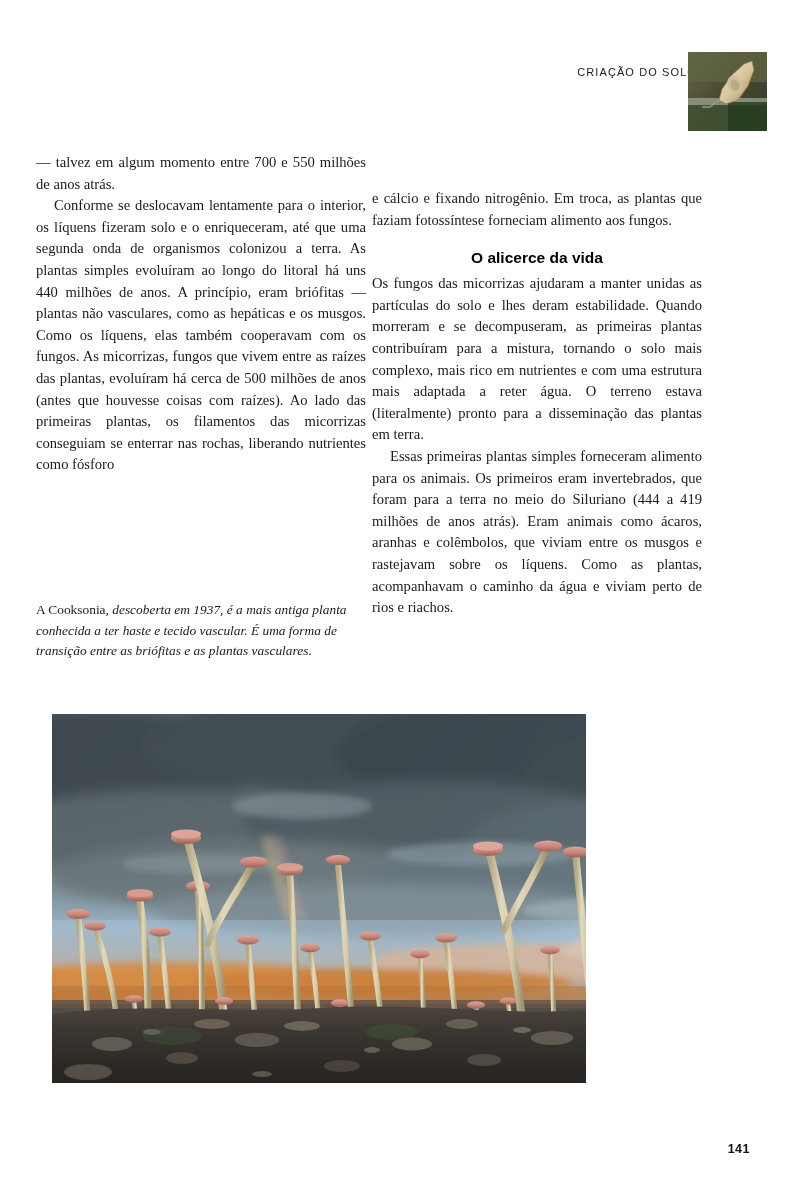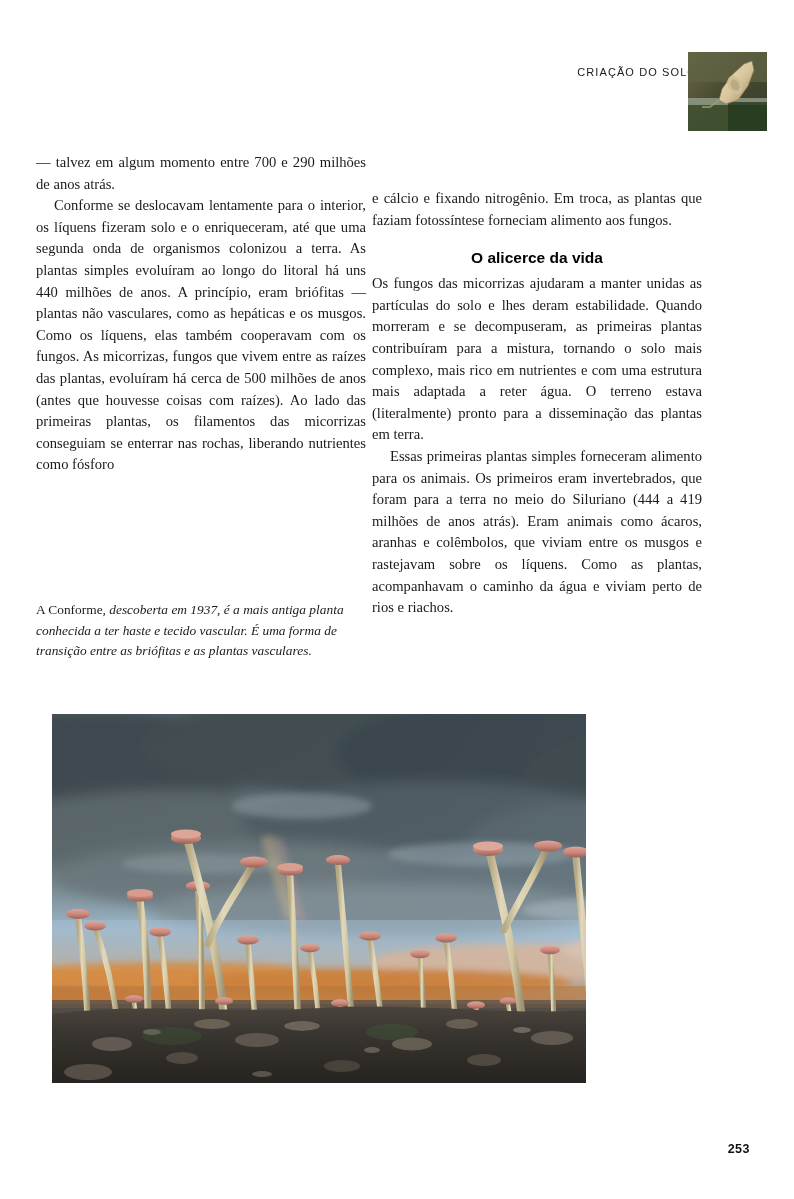--- a/index.html
+++ b/index.html
@@ -138,26 +138,26 @@
       <rect x="40" y="50" width="39" height="29" fill="#243a1e" opacity="0.8"></rect>
       <path d="M56 12 L64 9 L66 18 L60 34 L50 48 L38 52 L31 48 L34 37 L44 23 Z" fill="url(#thFossil)" stroke="#8d7a52" stroke-width="0.7"></path>
       <ellipse cx="47" cy="33" rx="7" ry="10" fill="#cdbf98" opacity="0.85" transform="rotate(-28 47 33)"></ellipse>
       <ellipse cx="47" cy="33" rx="4" ry="6" fill="#b5a47c" opacity="0.8" transform="rotate(-28 47 33)"></ellipse>
       <path d="M31 48 L22 55 L14 55" stroke="#a99c77" stroke-width="2" fill="none" opacity="0.7"></path>
       <rect x="0" y="0" width="79" height="79" fill="none" stroke="#ffffff" stroke-width="0"></rect>
     </svg>
   </div>
 
   <div class="col col-left">
-    <p>— talvez em algum momento entre 700 e 290 milhões de anos atrás.</p>
+    <p>— talvez em algum momento entre 700 e 550 milhões de anos atrás.</p>
     <p class="indent">Conforme se deslocavam lentamente para o interior, os líquens fizeram solo e o enriqueceram, até que uma segunda onda de organismos colonizou a terra. As plantas simples evoluíram ao longo do litoral há uns 440 milhões de anos. A princípio, eram briófitas — plantas não vasculares, como as hepáticas e os musgos. Como os líquens, elas também cooperavam com os fungos. As micorrizas, fungos que vivem entre as raízes das plantas, evoluíram há cerca de 500 milhões de anos (antes que houvesse coisas com raízes). Ao lado das primeiras plantas, os filamentos das micorrizas conseguiam se enterrar nas rochas, liberando nutrientes como fósforo</p>
   </div>
 
   <div class="caption">
-    <span class="roman">A Conforme</span><span>, descoberta em 1937, é a mais antiga planta conhecida a ter haste e tecido vascular. É uma forma de transição entre as briófitas e as plantas vasculares.</span>
+    <span class="roman">A Cooksonia</span><span>, descoberta em 1937, é a mais antiga planta conhecida a ter haste e tecido vascular. É uma forma de transição entre as briófitas e as plantas vasculares.</span>
   </div>
 
   <div class="col col-right">
     <p>e cálcio e fixando nitrogênio. Em troca, as plantas que faziam fotossíntese forneciam alimento aos fungos.</p>
     <h2 class="section-heading">O alicerce da vida</h2>
     <p>Os fungos das micorrizas ajudaram a manter unidas as partículas do solo e lhes deram estabilidade. Quando morreram e se decompuseram, as primeiras plantas contribuíram para a mistura, tornando o solo mais complexo, mais rico em nutrientes e com uma estrutura mais adaptada a reter água. O terreno estava (literalmente) pronto para a disseminação das plantas em terra.</p>
     <p class="indent">Essas primeiras plantas simples forneceram alimento para os animais. Os primeiros eram invertebrados, que foram para a terra no meio do Siluriano (444 a 419 milhões de anos atrás). Eram animais como ácaros, aranhas e colêmbolos, que viviam entre os musgos e rastejavam sobre os líquens. Como as plantas, acompanhavam o caminho da água e viviam perto de rios e riachos.</p>
   </div>
 
   <div class="figure">
@@ -398,15 +398,15 @@
       </g>
       <g opacity="0.3">
         <ellipse cx="120" cy="322" rx="30" ry="9" fill="#3f5f3a"></ellipse>
         <ellipse cx="340" cy="318" rx="26" ry="8" fill="#44663c"></ellipse>
       </g>
 
       <text x="590" y="346" font-family="Liberation Sans, sans-serif" font-size="9" letter-spacing="1.2" fill="#c3bbae" opacity="0.75">BIZLEY</text>
     </svg>
   </div>
 
-  <div class="folio">253</div>
+  <div class="folio">141</div>
 
 </div>
 
 </body></html>

